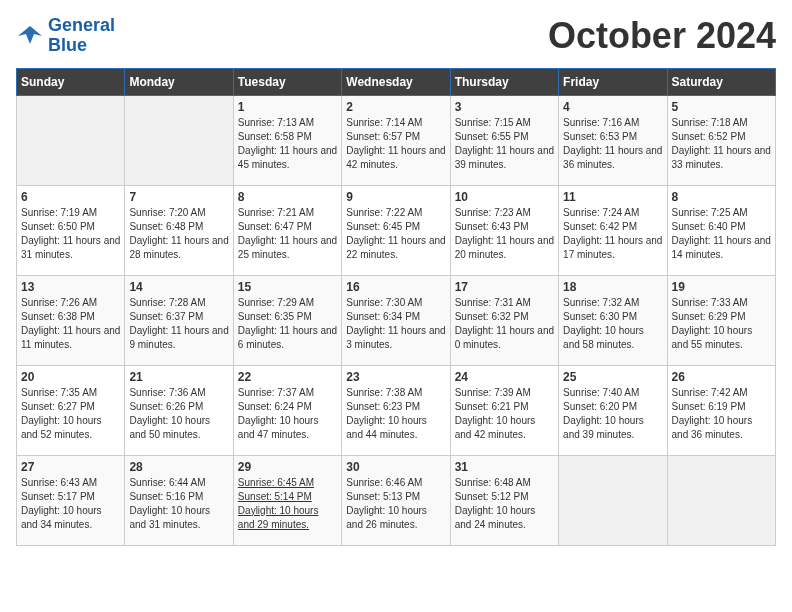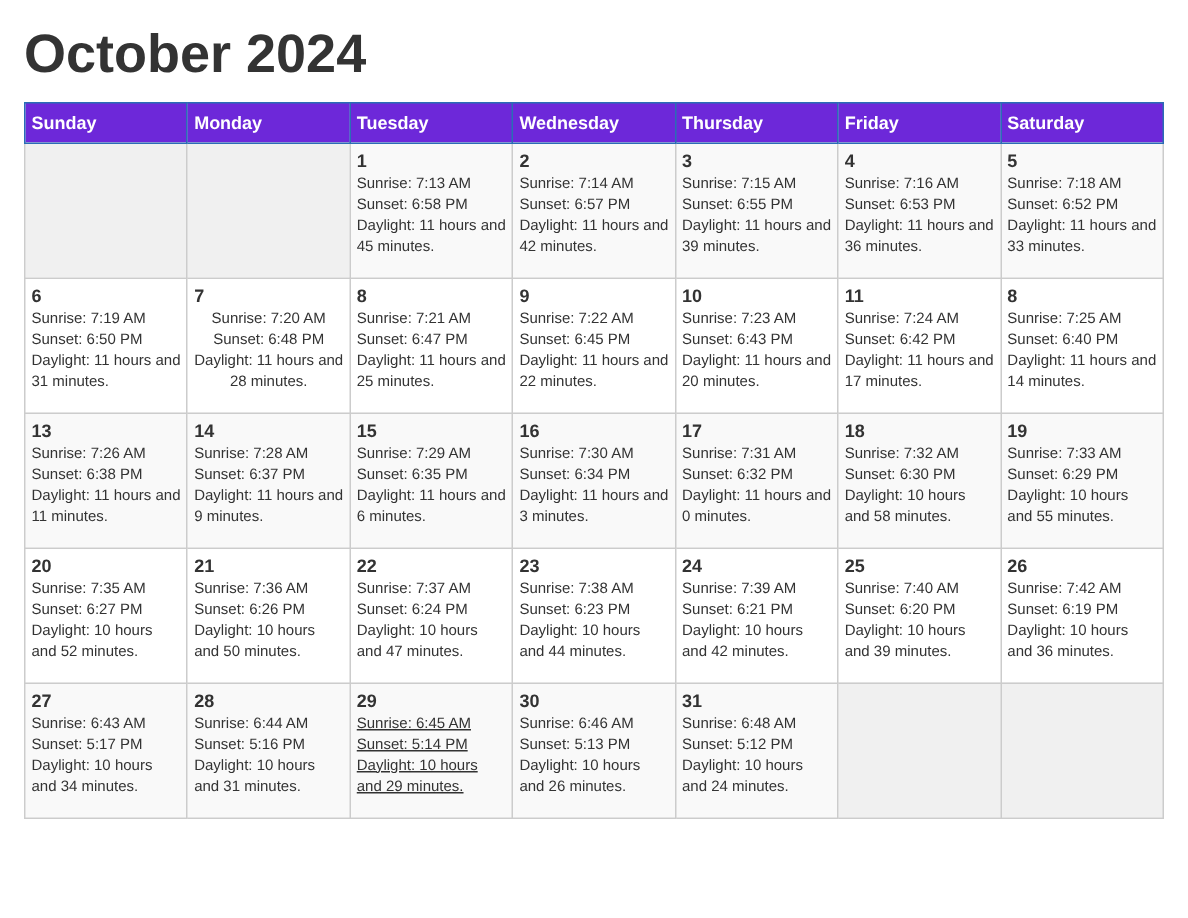--- a/index.html
+++ b/index.html
@@ -44,21 +44,21 @@
     .subtitle {
       font-size: 16px;
       color: #555;
     }
     table {
       width: 100%;
       border-collapse: collapse;
       font-size: 11px;
     }
     thead tr th {
-      background: #6d28d9;
+      background: #404040;
       color: #fff;
       padding: 6px 4px;
       text-align: left;
       font-size: 12px;
       font-weight: bold;
       border: 1px solid #2a6db5;
     }
     tbody tr td {
       border: 1px solid #ccc;
       vertical-align: top;
@@ -87,20 +87,28 @@
       line-height: 1.4;
     }
     .empty-cell {
       background: #f0f0f0 !important;
     }
   </style>
 </head>
 <body>
 
 <div class="header">
+  <div class="logo">
+    <svg class="logo-bird" viewBox="0 0 28 28" xmlns="http://www.w3.org/2000/svg">
+      <polygon points="14,4 26,14 18,12 14,22 10,12 2,14" fill="#2a6db5"></polygon>
+    </svg>
+    <div class="logo-text">
+      <span>General</span><br><span>Blue</span>
+    </div>
+  </div>
   <div class="title-block">
     <div class="month-title">October 2024</div>
   </div>
 </div>
 
 <table>
   <thead>
     <tr>
     <th>Sunday</th>
         <th>Monday</th>
@@ -148,21 +156,21 @@
       </tr>
       <tr>
         <td>
           <span class="day-num">6</span>
           <div class="day-info" style="white-space: pre-line;">Sunrise: 7:19 AM
 Sunset: 6:50 PM
 Daylight: 11 hours and 31 minutes.</div>
         </td>
         <td>
           <span class="day-num">7</span>
-          <div class="day-info" style="white-space: pre-line; text-align: center;">Sunrise: 7:20 AM
+          <div class="day-info" style="white-space: pre-line;">Sunrise: 7:20 AM
 Sunset: 6:48 PM
 Daylight: 11 hours and 28 minutes.</div>
         </td>
         <td>
           <span class="day-num">8</span>
           <div class="day-info" style="white-space: pre-line;">Sunrise: 7:21 AM
 Sunset: 6:47 PM
 Daylight: 11 hours and 25 minutes.</div>
         </td>
         <td>

